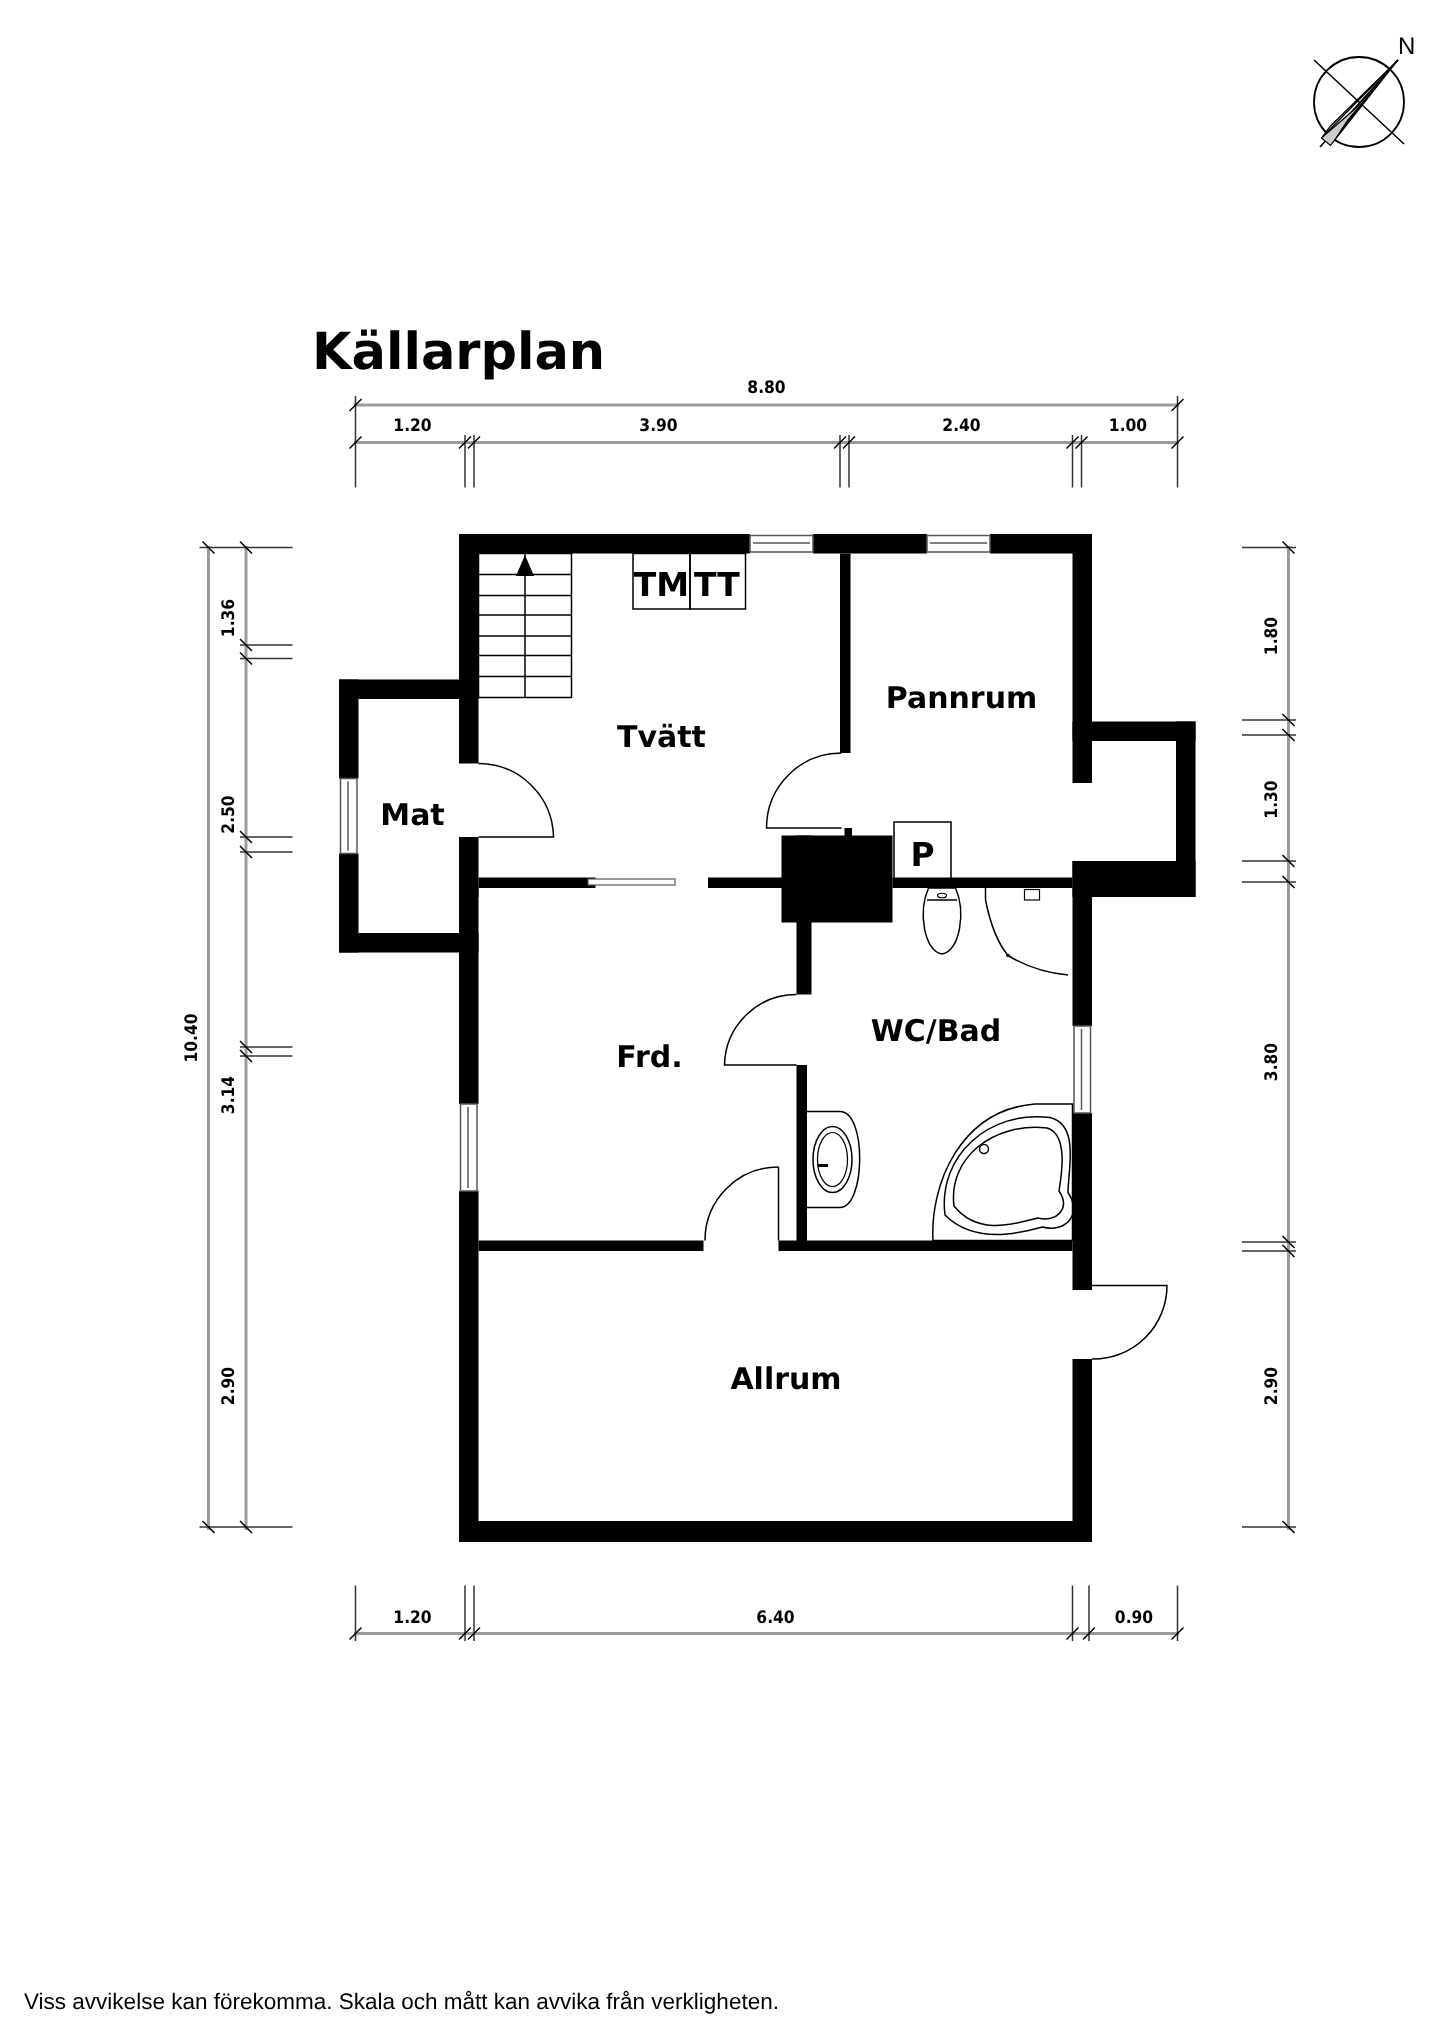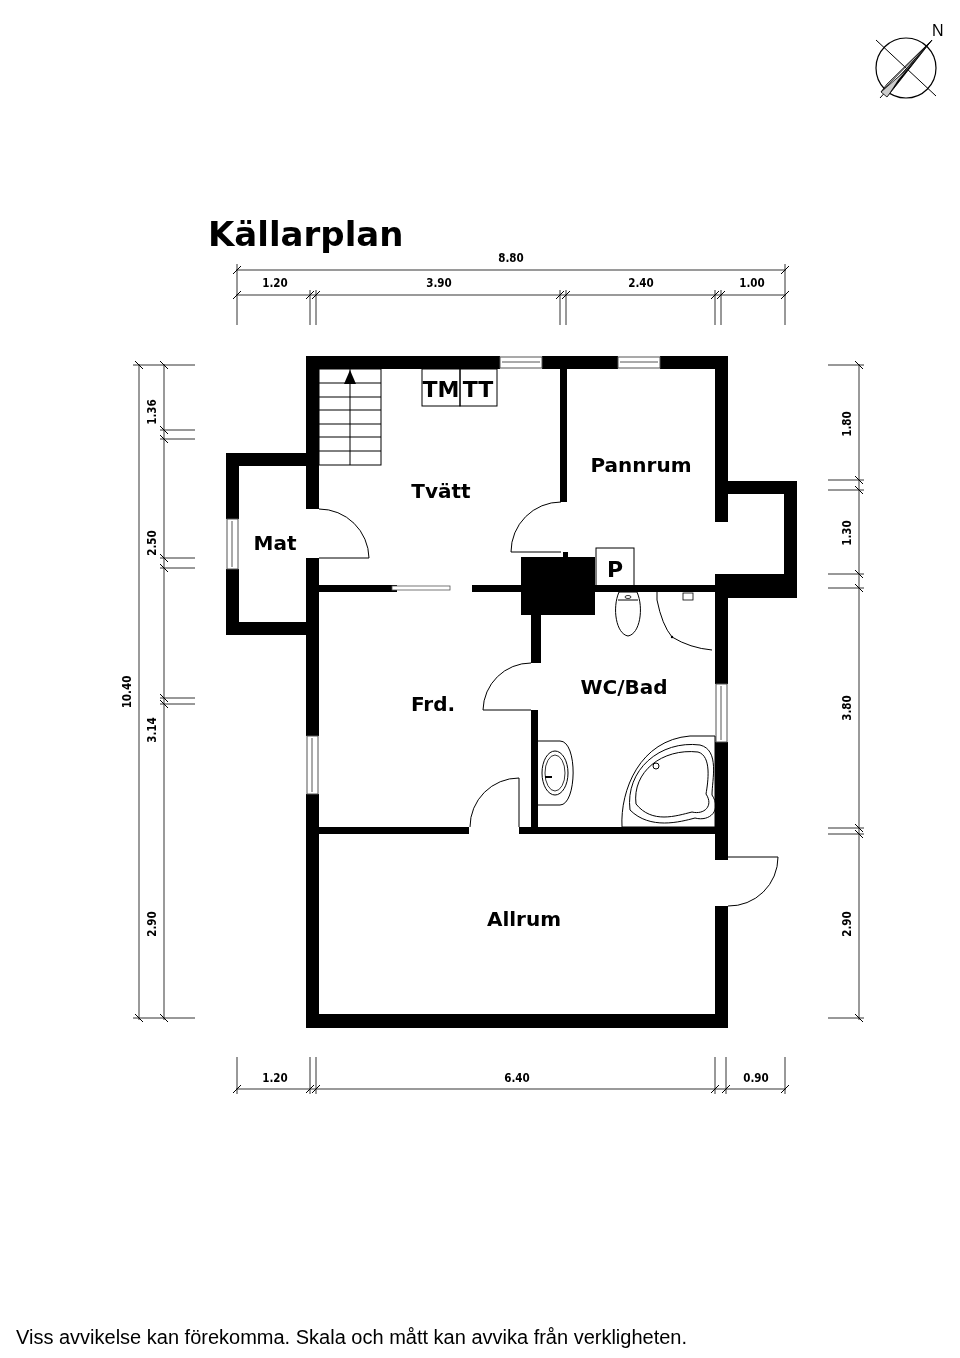--- a/index.html
+++ b/index.html
@@ -8,21 +8,21 @@
   .title { font-family:"DejaVu Sans", sans-serif; font-weight:bold; font-size:34px; fill:#000; }
   .room { font-family:"DejaVu Sans", sans-serif; font-weight:bold; font-size:20px; fill:#000; }
   .appl { font-family:"DejaVu Sans", sans-serif; font-weight:bold; font-size:22px; fill:#000; }
   .dim { font-family:"DejaVu Sans Condensed","DejaVu Sans", sans-serif; font-weight:bold; font-size:11.5px; fill:#000; }
   .dimline { stroke:#9a9a9a; stroke-width:2; fill:none; }
   .ext { stroke:#333; stroke-width:1; fill:none; }
   .tick { stroke:#000; stroke-width:1; }
   .wall { fill:#000; }
   .thin { stroke:#000; stroke-width:1; fill:none; }
   .win { fill:#fff; stroke:#555; stroke-width:1; }
-  .footer { position:absolute; left:16px; top:1326px; font-family:"Liberation Sans", sans-serif; font-size:20px; color:#000; }
+  .footer { position:absolute; left:16px; top:1326px; font-family:"Liberation Sans", sans-serif; font-size:15px; color:#000; }
 </style>
 </head>
 <body>
 
 <svg id="plan" viewBox="0 0 960 1358" xmlns="http://www.w3.org/2000/svg">
 
   <g>
     <circle cx="906" cy="68" r="30" fill="#fff" stroke="#000" stroke-width="1.2"></circle>
     <line x1="876" y1="40" x2="936" y2="96" stroke="#000" stroke-width="1"></line>
     <line x1="880" y1="98" x2="932" y2="40" stroke="#000" stroke-width="1"></line>

